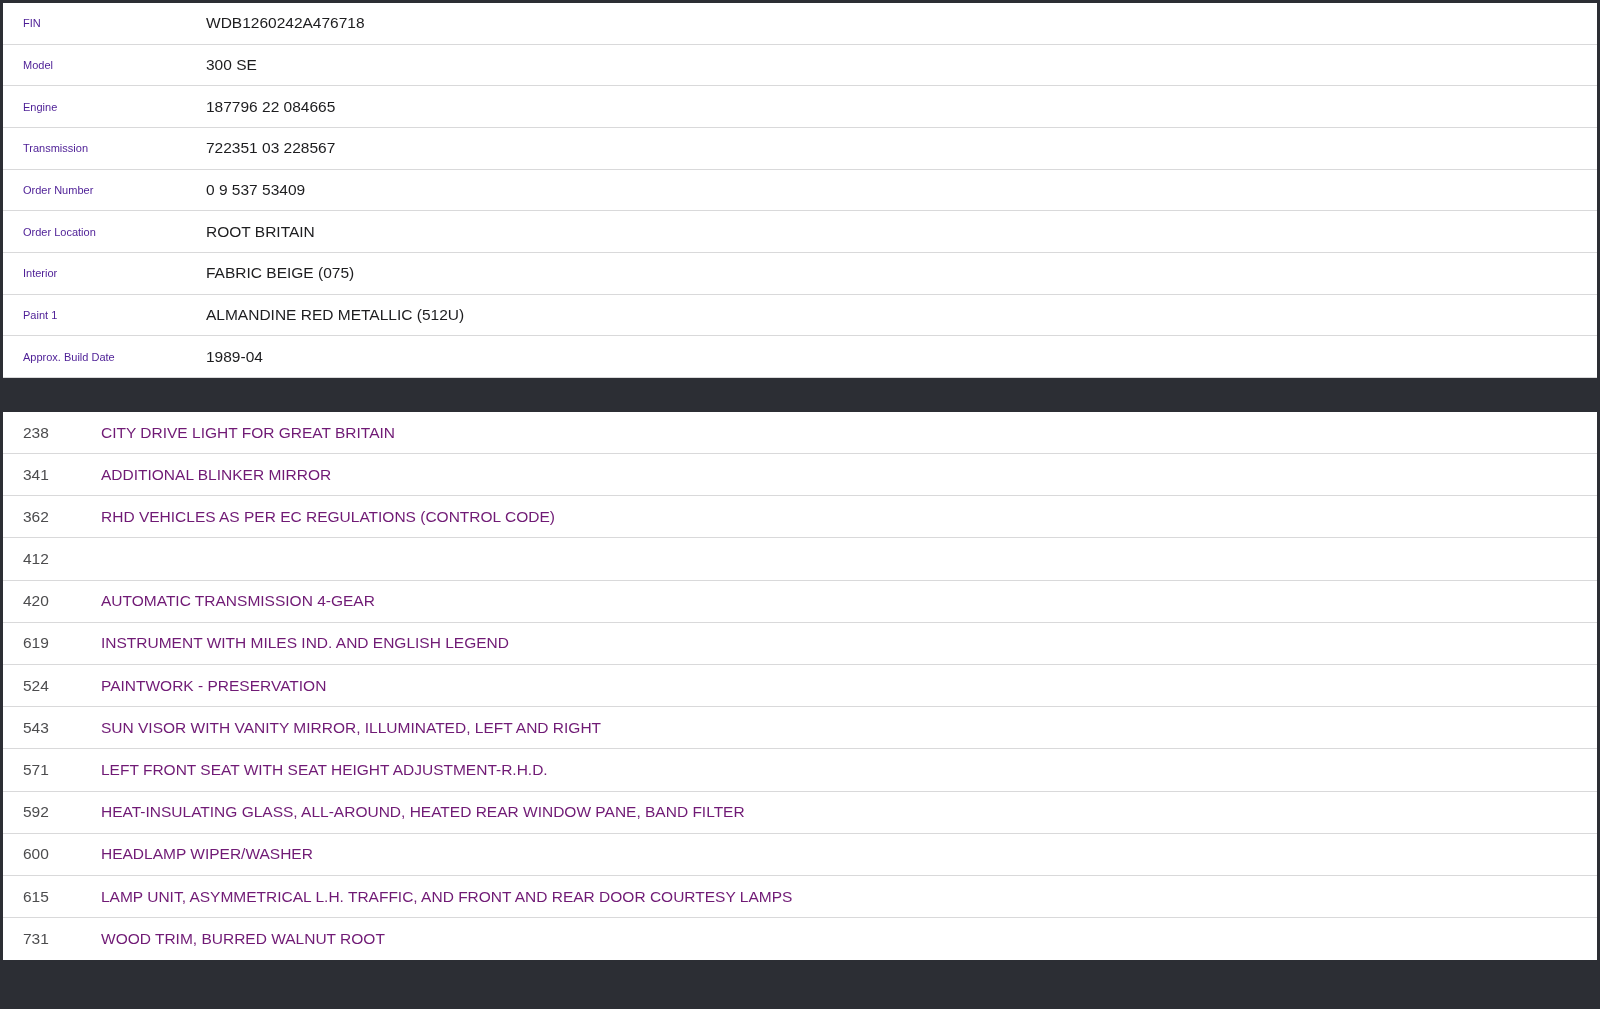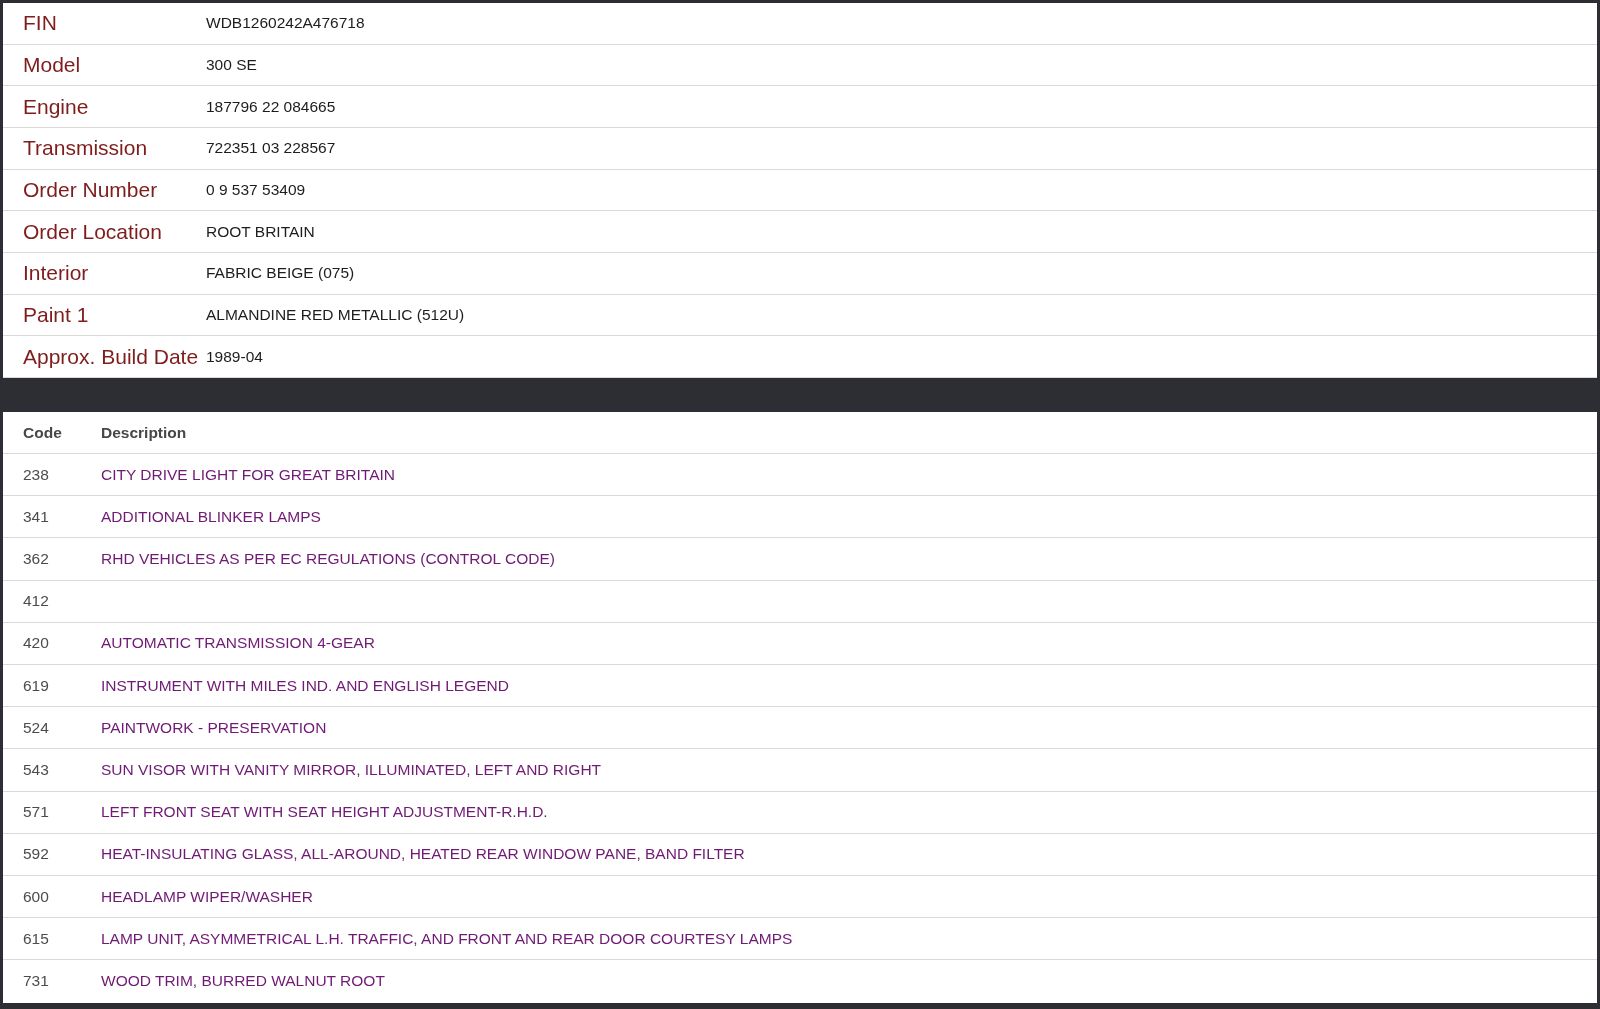--- a/index.html
+++ b/index.html
@@ -23,22 +23,22 @@
     display: flex;
     align-items: center;
     border-bottom: 1px solid #d9d9da;
     background: #ffffff;
   }
   
   .info-row { height: 41.67px; padding-left: 20px; }
   .info-label {
     width: 183px;
     flex: 0 0 183px;
-    color: #7f1d1d;
-    font-size: 21px;
+    color: #4c1d95;
+    font-size: 11px;
   }
   .info-value {
     color: #1d1d1f;
     font-size: 15.5px;
   }
   .band-gap { height: 34px; background: #2c2e34; }
   
   .opt-row { height: 42.2px; padding-left: 20px; }
   .options-table .opt-row:last-child { border-bottom: none; }
   .opt-code {
@@ -97,31 +97,27 @@
     </div>
     <div class="row info-row">
       <span class="info-label">Approx. Build Date</span>
       <span class="info-value">1989-04</span>
     </div>
   </div>
 
   <div class="band-gap"></div>
 
   <div class="data-table options-table">
-    <div class="row opt-row header-row">
-      <span class="opt-code">Code</span>
-      <span class="opt-desc">Description</span>
-    </div>
     <div class="row opt-row">
       <span class="opt-code">238</span>
       <span class="opt-desc">CITY DRIVE LIGHT FOR GREAT BRITAIN</span>
     </div>
     <div class="row opt-row">
       <span class="opt-code">341</span>
-      <span class="opt-desc">ADDITIONAL BLINKER LAMPS</span>
+      <span class="opt-desc">ADDITIONAL BLINKER MIRROR</span>
     </div>
     <div class="row opt-row">
       <span class="opt-code">362</span>
       <span class="opt-desc">RHD VEHICLES AS PER EC REGULATIONS (CONTROL CODE)</span>
     </div>
     <div class="row opt-row">
       <span class="opt-code">412</span>
     </div>
     <div class="row opt-row">
       <span class="opt-code">420</span>

